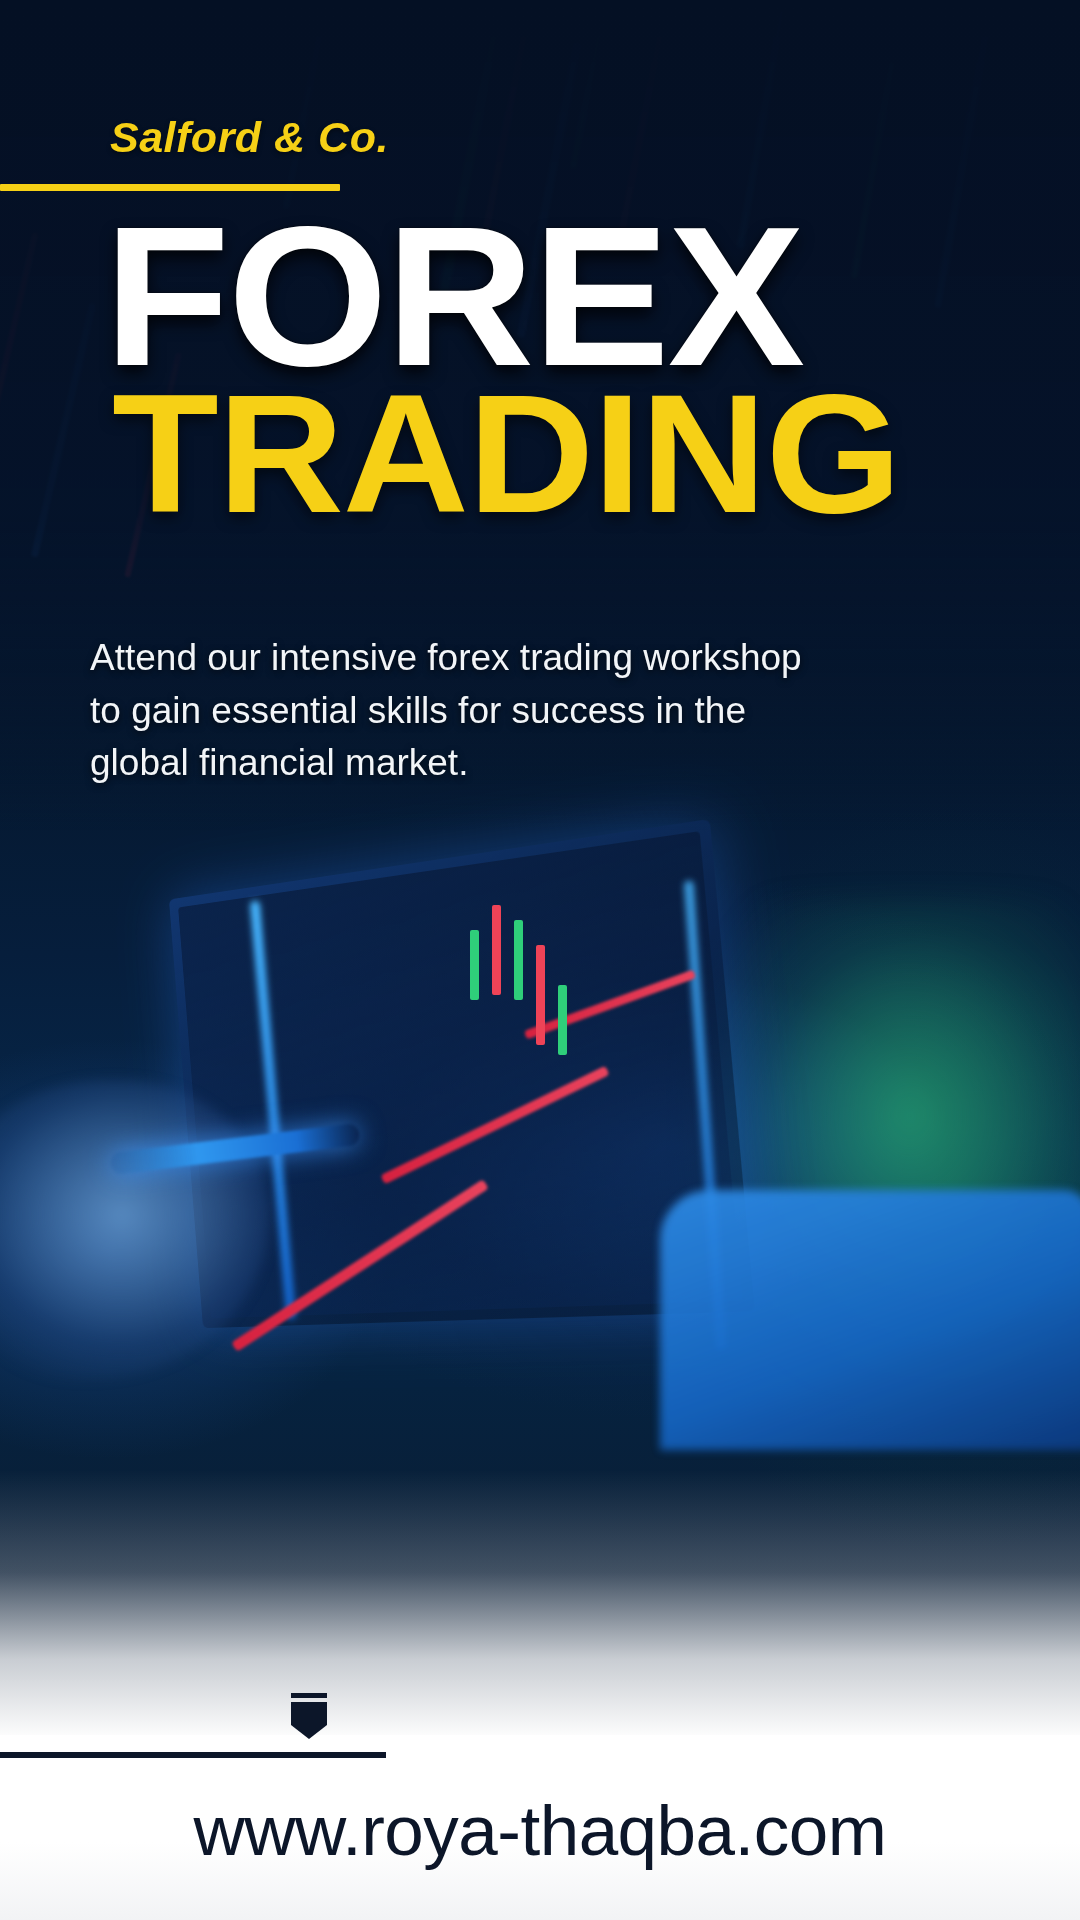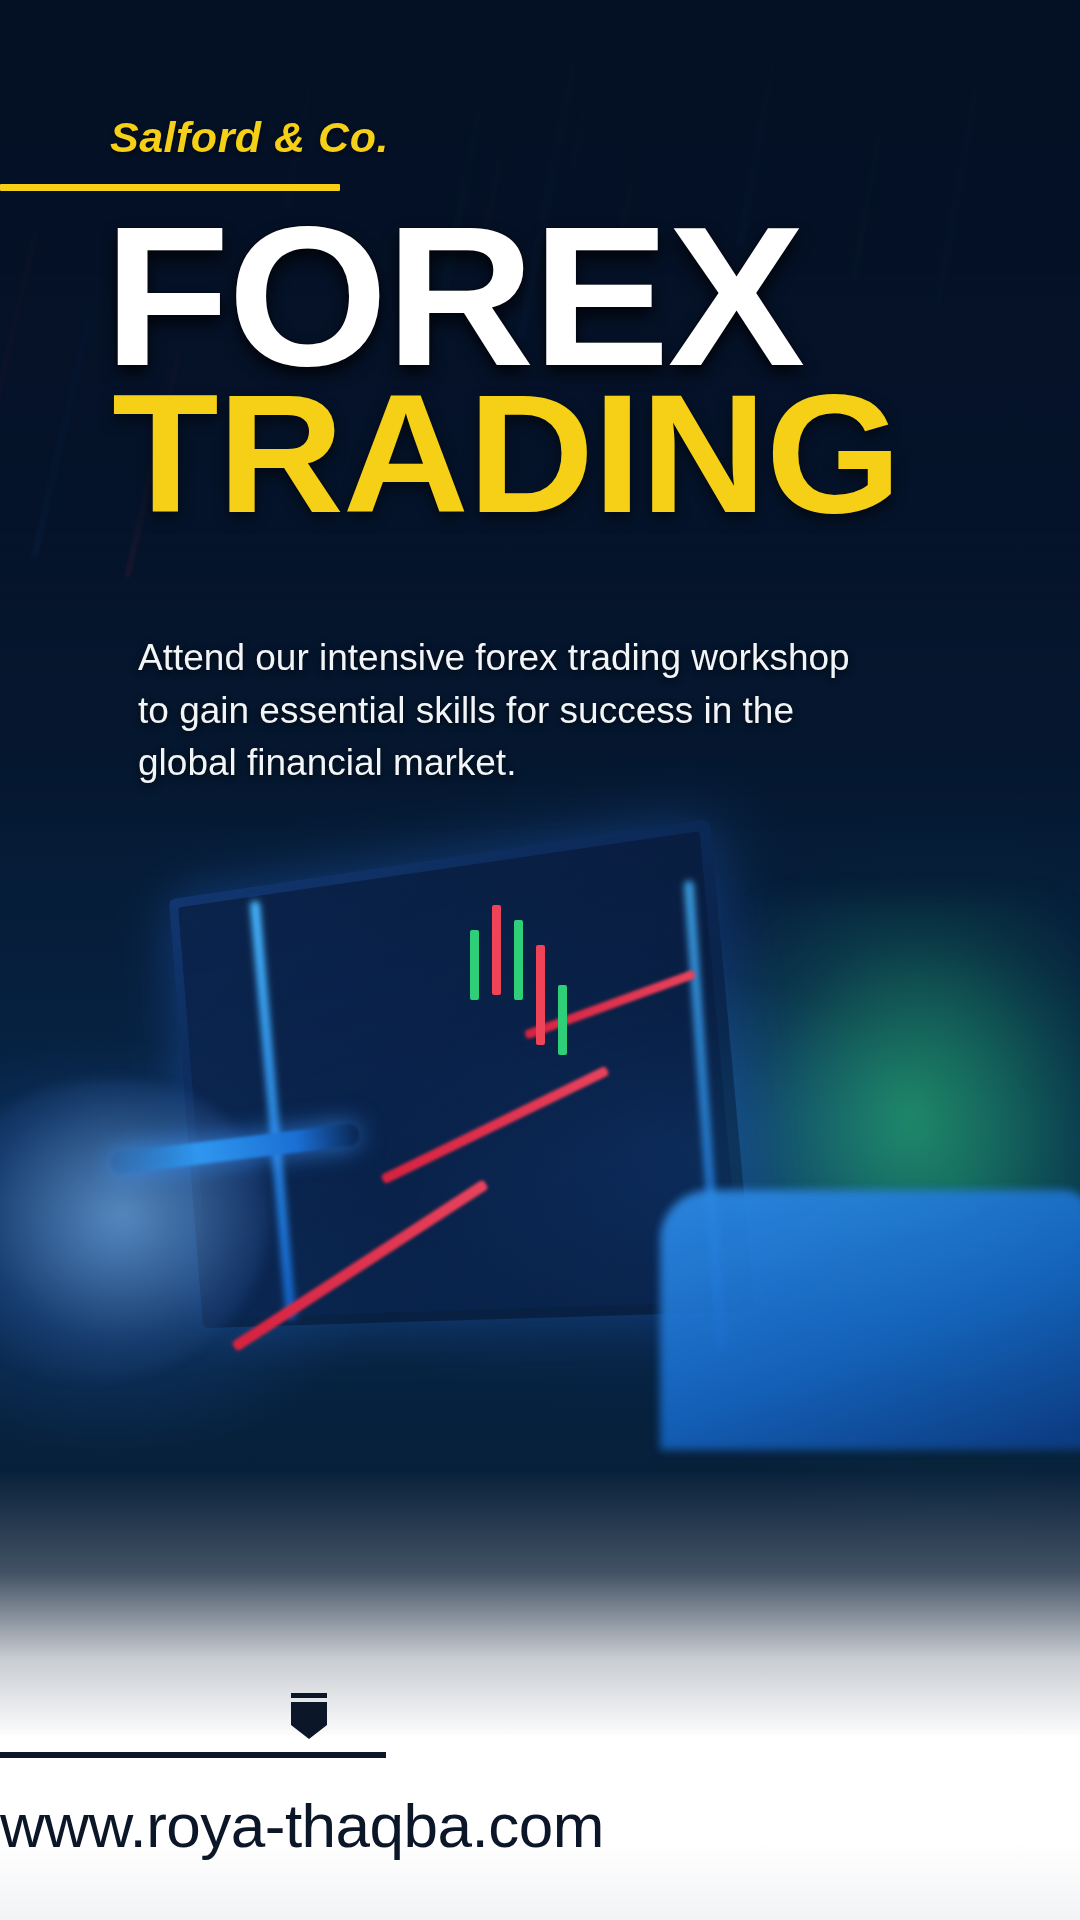--- a/index.html
+++ b/index.html
@@ -118,21 +118,21 @@
   }
   .subtitle{
     position:absolute; left:96px; top:518px;
     font-size:80px; line-height:1; font-weight:700; font-style:italic;
     letter-spacing:.5px; color:#ffffff; white-space:nowrap;
     text-shadow:0 5px 12px rgba(0,0,0,.6);
   }
   .lede{
     position:absolute; left:90px; top:632px; width:720px;
     font-size:37px; line-height:1.42; font-weight:400;
-    color:#F2F5F8; text-shadow:0 2px 7px rgba(0,0,0,.7);margin-left:48px;
+    color:#F2F5F8; text-shadow:0 2px 7px rgba(0,0,0,.7);
   }
 
   
   .footer{
     position:absolute; left:0; top:1735px; width:1080px; height:185px;
     background:linear-gradient(180deg,#ffffff 0%,#ffffff 58%,#f2f3f5 100%);
   }
   .ribbon{
     position:absolute; left:291px; top:1693px; width:36px; height:46px;
   }
@@ -142,21 +142,21 @@
   .ribbon .body{
     position:absolute; left:0; top:9px; width:36px; height:37px;
     background:#0C1629;
     clip-path:polygon(0 0, 100% 0, 100% 62%, 50% 100%, 0 62%);
   }
   .footer-rule{
     position:absolute; left:0; top:1752px; width:386px; height:6px; background:#0C1629;
   }
   .url{
     position:absolute; left:0; top:1790px; width:1080px;
-    text-align:left; font-size:62px; font-weight:400;
+    text-align:center; font-size:71px; font-weight:400;
     letter-spacing:-.5px; color:#0C1629;
   }
 </style>
 </head>
 <body>
 
 <div class="poster">
 
   <div class="photo">
 

